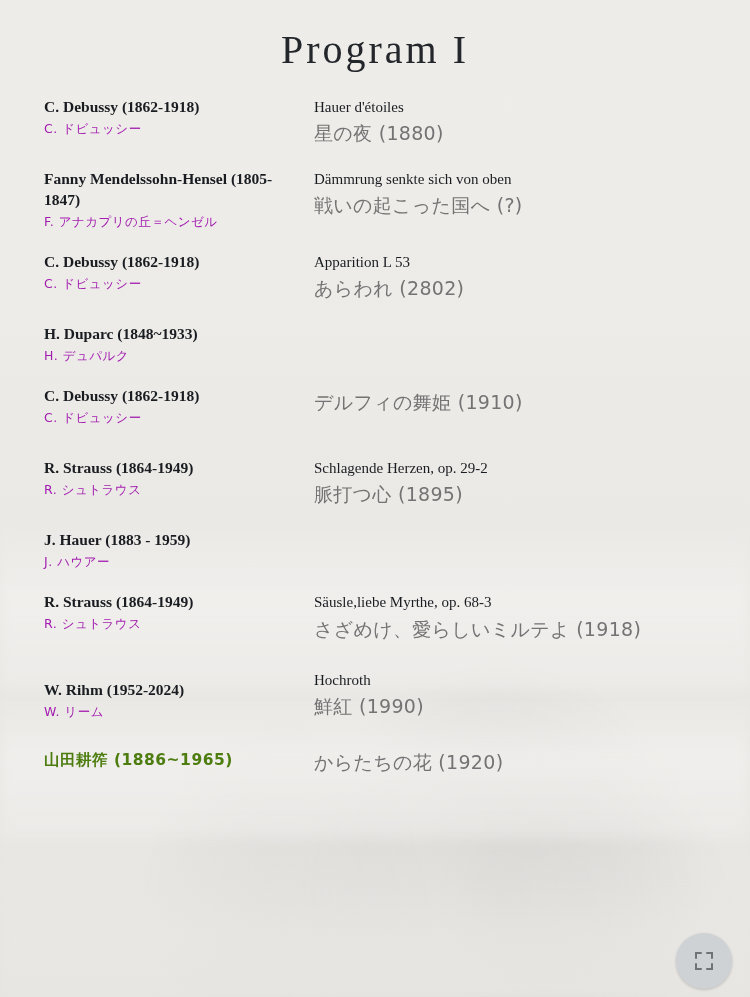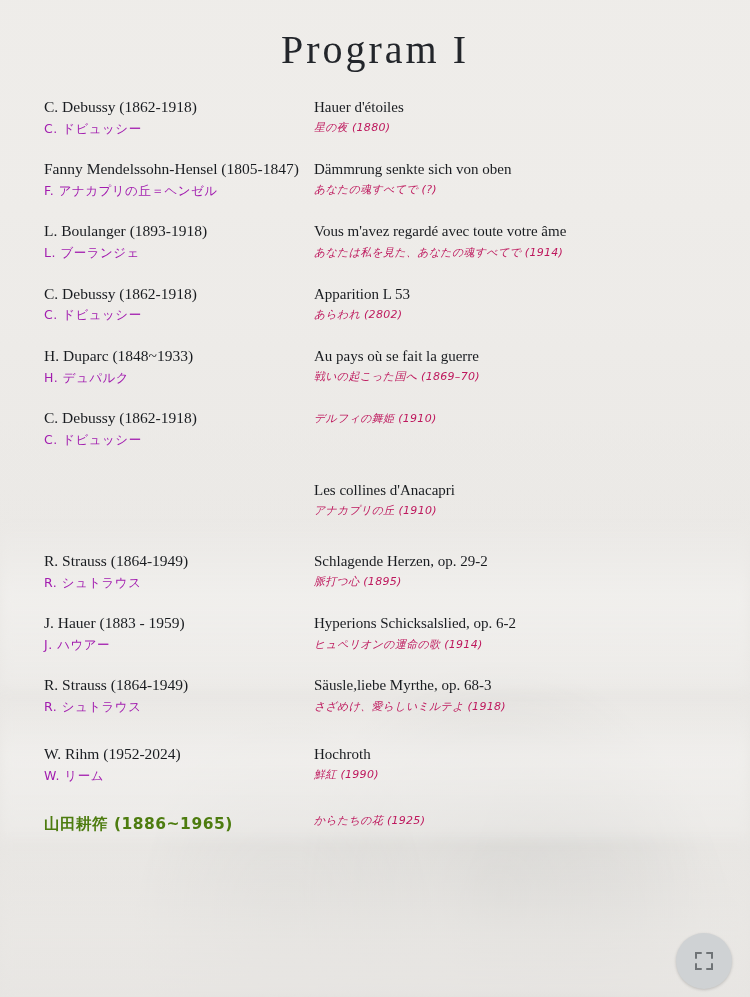--- a/index.html
+++ b/index.html
@@ -111,21 +111,21 @@
     flex: 0 0 270px;
     padding-right: 12px;
     box-sizing: border-box;
   }
   .entry .work {
     flex: 1 1 auto;
   }
 
   .composer-name {
     font-size: 15.5px;
-    font-weight: normal;
+    font-weight: bold;
     color: #191c20;
     line-height: 1.35;
     font-family: "Liberation Serif", serif;
   }
   .composer-jp {
     font-size: 12.5px;
     color: #a21caf;
     margin-top: 3px;
     line-height: 1.3;
     font-family: "DejaVu Sans", sans-serif;
@@ -139,27 +139,26 @@
     letter-spacing: .5px;
   }
 
   .work-title {
     font-size: 15px;
     color: #191c20;
     line-height: 1.35;
     font-family: "Liberation Serif", serif;
   }
   .work-jp {
-    font-size: 11px;
-    color: #be185d;
+    font-size: 19px;
+    color: #737373;
     margin-top: 4px;
     line-height: 1.35;
     font-family: "DejaVu Sans", sans-serif;
     letter-spacing: .3px;
-    font-style: italic;
   }
 
   .entry.tight { margin-bottom: 16px; }
 
   
   #fab {
     position: absolute;
     right: 18px;
     bottom: 8px;
     width: 56px;
@@ -205,128 +204,100 @@
       </div>
     </div>
 
     <div class="entry">
       <div class="composer">
         <div class="composer-name">Fanny Mendelssohn-Hensel (1805-1847)</div>
         <div class="composer-jp">F. アナカプリの丘＝ヘンゼル</div>
       </div>
       <div class="work">
         <div class="work-title">Dämmrung senkte sich von oben</div>
-        <div class="work-jp">あなたの魂すべてで (?)</div>
-      </div>
-    </div>
-
-    <div class="entry">
-      <div class="composer">
-        <div class="composer-name">L. Boulanger (1893-1918)</div>
-        <div class="composer-jp">L. ブーランジェ</div>
-      </div>
-      <div class="work">
-        <div class="work-title">Vous m'avez regardé avec toute votre âme</div>
-        <div class="work-jp">あなたは私を見た、あなたの魂すべてで (1914)</div>
-      </div>
-    </div>
+        <div class="work-jp">戦いの起こった国へ (?)</div>
+      </div>
+    </div>
+
 
     <div class="entry">
       <div class="composer">
         <div class="composer-name">C. Debussy (1862-1918)</div>
         <div class="composer-jp">C. ドビュッシー</div>
       </div>
       <div class="work">
         <div class="work-title">Apparition L 53</div>
         <div class="work-jp">あらわれ (2802)</div>
       </div>
     </div>
 
     <div class="entry">
       <div class="composer">
         <div class="composer-name">H. Duparc (1848~1933)</div>
         <div class="composer-jp">H. デュパルク</div>
       </div>
-      <div class="work">
-        <div class="work-title">Au pays où se fait la guerre</div>
-        <div class="work-jp">戦いの起こった国へ (1869–70)</div>
-      </div>
     </div>
 
     <div class="entry tight">
       <div class="composer">
         <div class="composer-name">C. Debussy (1862-1918)</div>
         <div class="composer-jp">C. ドビュッシー</div>
       </div>
       <div class="work">
         <div class="work-jp">デルフィの舞姫 (1910)</div>
       </div>
     </div>
 
-    <div class="entry" style="margin-top:32px;">
-      <div class="composer">
-        <div class="composer-name"></div>
-        <div class="composer-jp"></div>
-      </div>
-      <div class="work">
-        <div class="work-title">Les collines d'Anacapri</div>
-        <div class="work-jp">アナカプリの丘 (1910)</div>
-      </div>
-    </div>
 
     <div class="entry" style="margin-top:32px;">
       <div class="composer">
         <div class="composer-name">R. Strauss (1864-1949)</div>
         <div class="composer-jp">R. シュトラウス</div>
       </div>
       <div class="work">
         <div class="work-title">Schlagende Herzen, op. 29-2</div>
         <div class="work-jp">脈打つ心 (1895)</div>
       </div>
     </div>
 
     <div class="entry">
       <div class="composer">
         <div class="composer-name">J. Hauer (1883 - 1959)</div>
         <div class="composer-jp">J. ハウアー</div>
       </div>
-      <div class="work">
-        <div class="work-title">Hyperions Schicksalslied, op. 6-2</div>
-        <div class="work-jp">ヒュペリオンの運命の歌 (1914)</div>
-      </div>
     </div>
 
     <div class="entry">
       <div class="composer">
         <div class="composer-name">R. Strauss (1864-1949)</div>
         <div class="composer-jp">R. シュトラウス</div>
       </div>
       <div class="work">
         <div class="work-title">Säusle,liebe Myrthe, op. 68-3</div>
         <div class="work-jp">さざめけ、愛らしいミルテよ (1918)</div>
       </div>
     </div>
 
-    <div class="entry" style="margin-top:28px;">
+    <div class="entry" style="margin-top:28px;align-items:flex-end;">
       <div class="composer">
         <div class="composer-name">W. Rihm (1952-2024)</div>
         <div class="composer-jp">W. リーム</div>
       </div>
       <div class="work">
         <div class="work-title">Hochroth</div>
         <div class="work-jp">鮮紅 (1990)</div>
       </div>
     </div>
 
     <div class="entry" style="margin-top:30px;">
       <div class="composer">
         <div class="composer-name-jp-only">山田耕筰 (1886~1965)</div>
       </div>
       <div class="work">
-        <div class="work-jp" style="margin-top:0;">からたちの花 (1925)</div>
+        <div class="work-jp" style="margin-top:0;">からたちの花 (1920)</div>
       </div>
     </div>
 
   </div>
 
   <div id="fab">
     <svg width="24" height="24" viewBox="0 0 24 24">
       <path d="M4 9 V4 H9" fill="none" stroke="#6f7376" stroke-width="2" stroke-linecap="round"></path>
       <path d="M15 4 H20 V9" fill="none" stroke="#6f7376" stroke-width="2" stroke-linecap="round"></path>
       <path d="M20 15 V20 H15" fill="none" stroke="#6f7376" stroke-width="2" stroke-linecap="round"></path>

